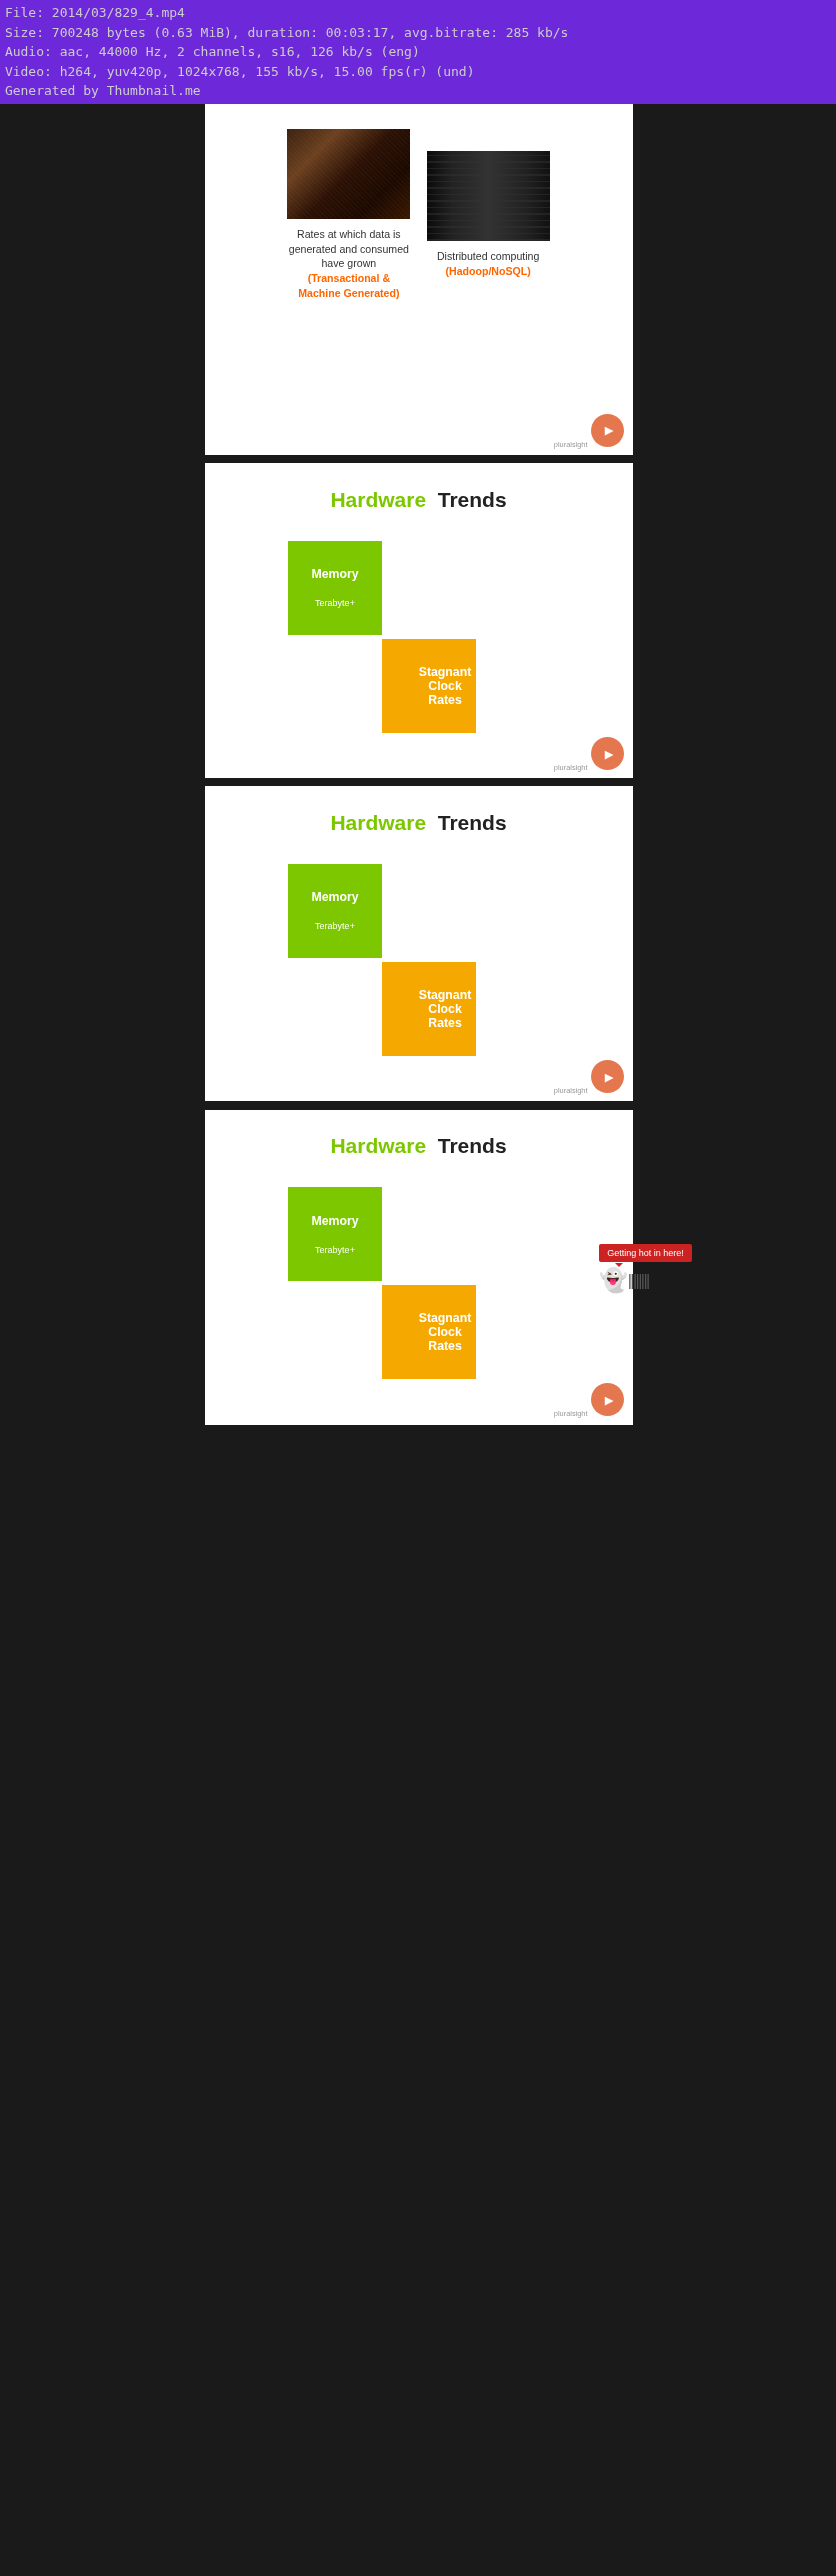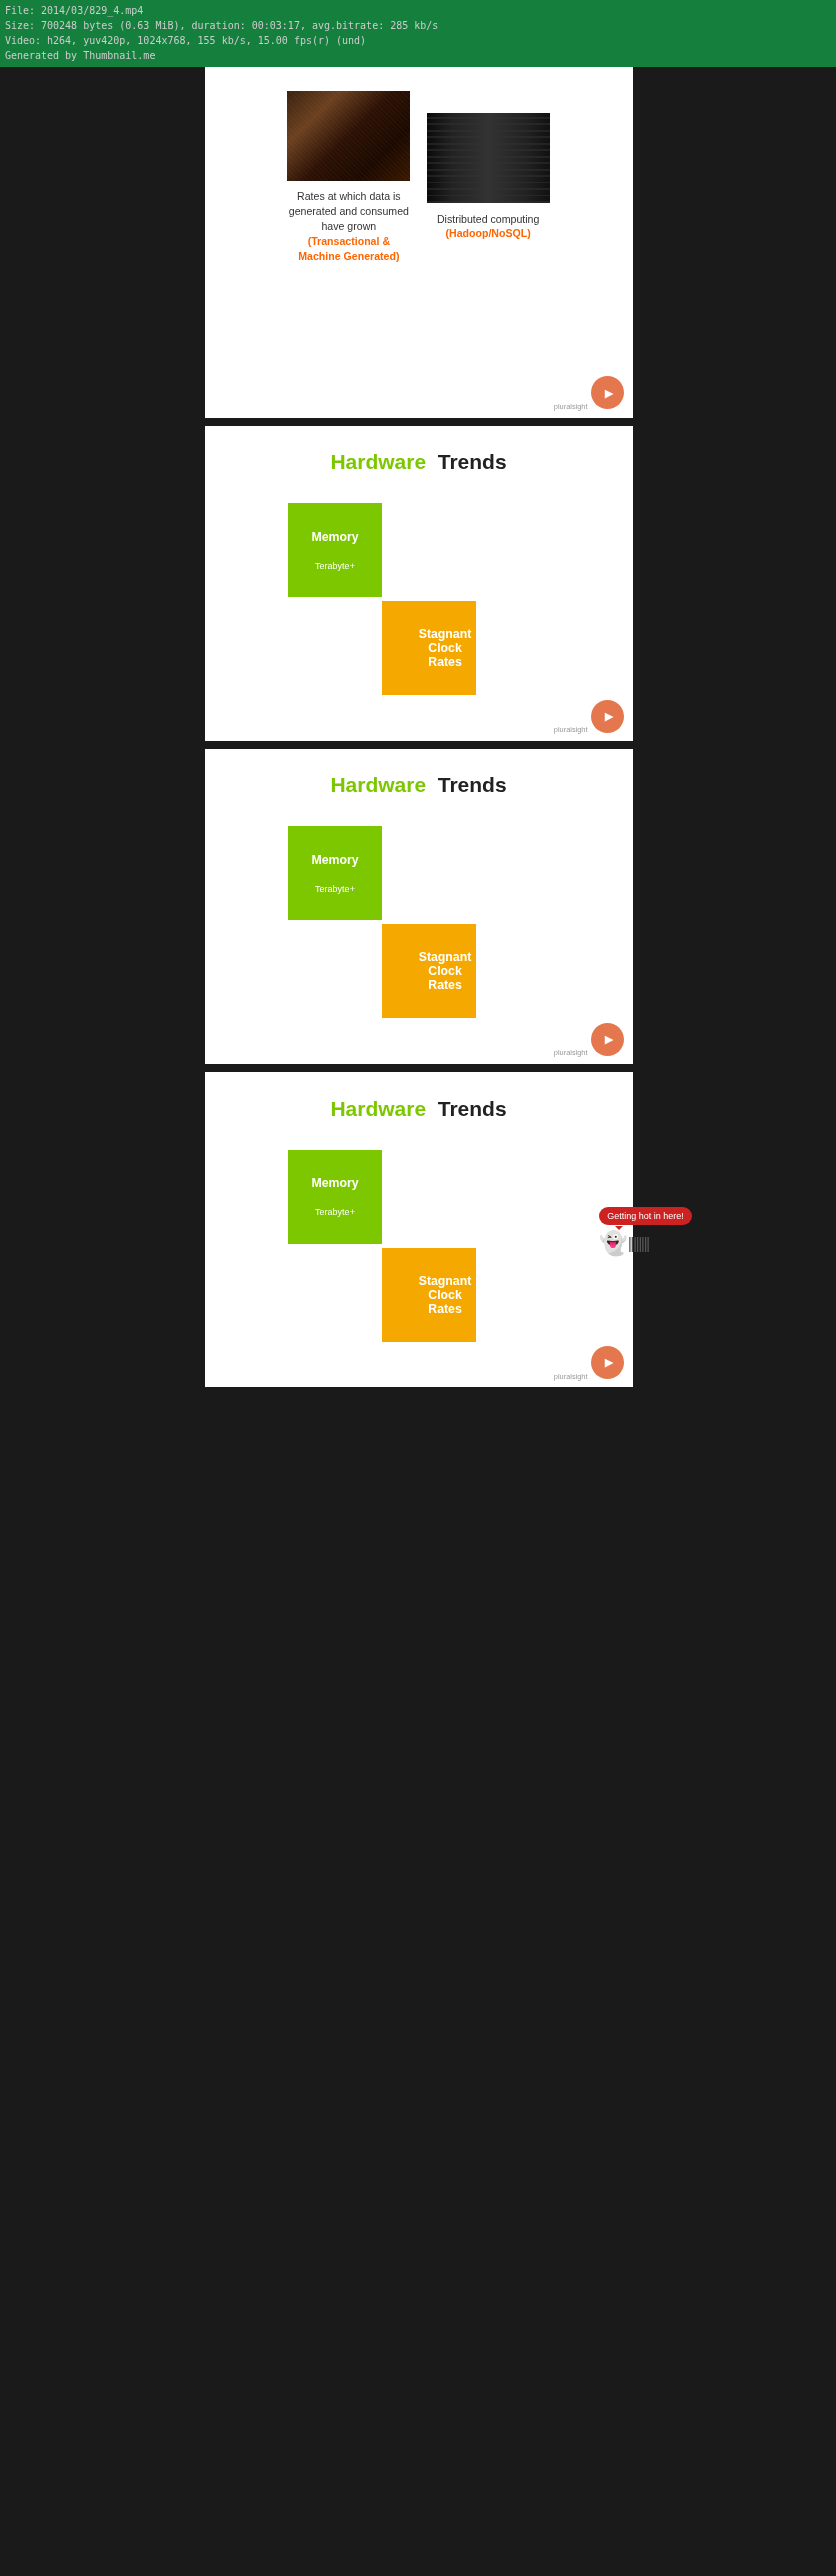--- a/index.html
+++ b/index.html
@@ -5,23 +5,23 @@
     * { margin: 0; padding: 0; box-sizing: border-box; }
     body {
       width: 837px;
       background: #1a1a1a;
       font-family: Arial, sans-serif;
       color: #333;
     }
 
     
     .file-info-bar {
-      background: #15803d;
+      background: #6d28d9;
       color: #ccc;
-      font-size: 10px;
+      font-size: 13px;
       font-family: monospace;
       padding: 3.3px 4.9px;
       line-height: 1.5;
     }
 
     
     .slide-1 {
       padding: 24.5px 16.3px 33px;
       min-height: 351px;
     }
@@ -148,21 +148,21 @@
     
     .slide-separator {
       background: #1a1a1a;
       height: 8.2px;
     }
     .tooltip-bubble {
       background: #cc2222;
       color: white;
       font-size: 9px;
       padding: 4.1px 8.2px;
-      border-radius: 9px;
+      border-radius: 2px;
       position: relative;
       white-space: nowrap;
       margin-bottom: 4.9px;
     }
     .tooltip-bubble::after {
       content: '';
       position: absolute;
       bottom: -4.9px;
       left: 16.3px;
       border: 4.9px solid transparent;
@@ -230,20 +230,21 @@
     }
   </style>
 </head>
 <body>
 
 <div class="outer-wrapper">
 
   <div class="file-info-bar">
     <div>File: 2014/03/829_4.mp4</div>
     <div>Size: 700248 bytes (0.63 MiB), duration: 00:03:17, avg.bitrate: 285 kb/s</div>
+    <div>Audio: aac, 44000 Hz, 2 channels, s16, 126 kb/s (eng)</div>
     <div>Video: h264, yuv420p, 1024x768, 155 kb/s, 15.00 fps(r) (und)</div>
     <div>Generated by Thumbnail.me</div>
   </div>
 
   <div class="centered-slide slide-1">
 
     <div class="tech-drivers-content">
       <div class="tech-item">
         <div class="img-sim-dark"></div>
         <div class="tech-item-desc">

